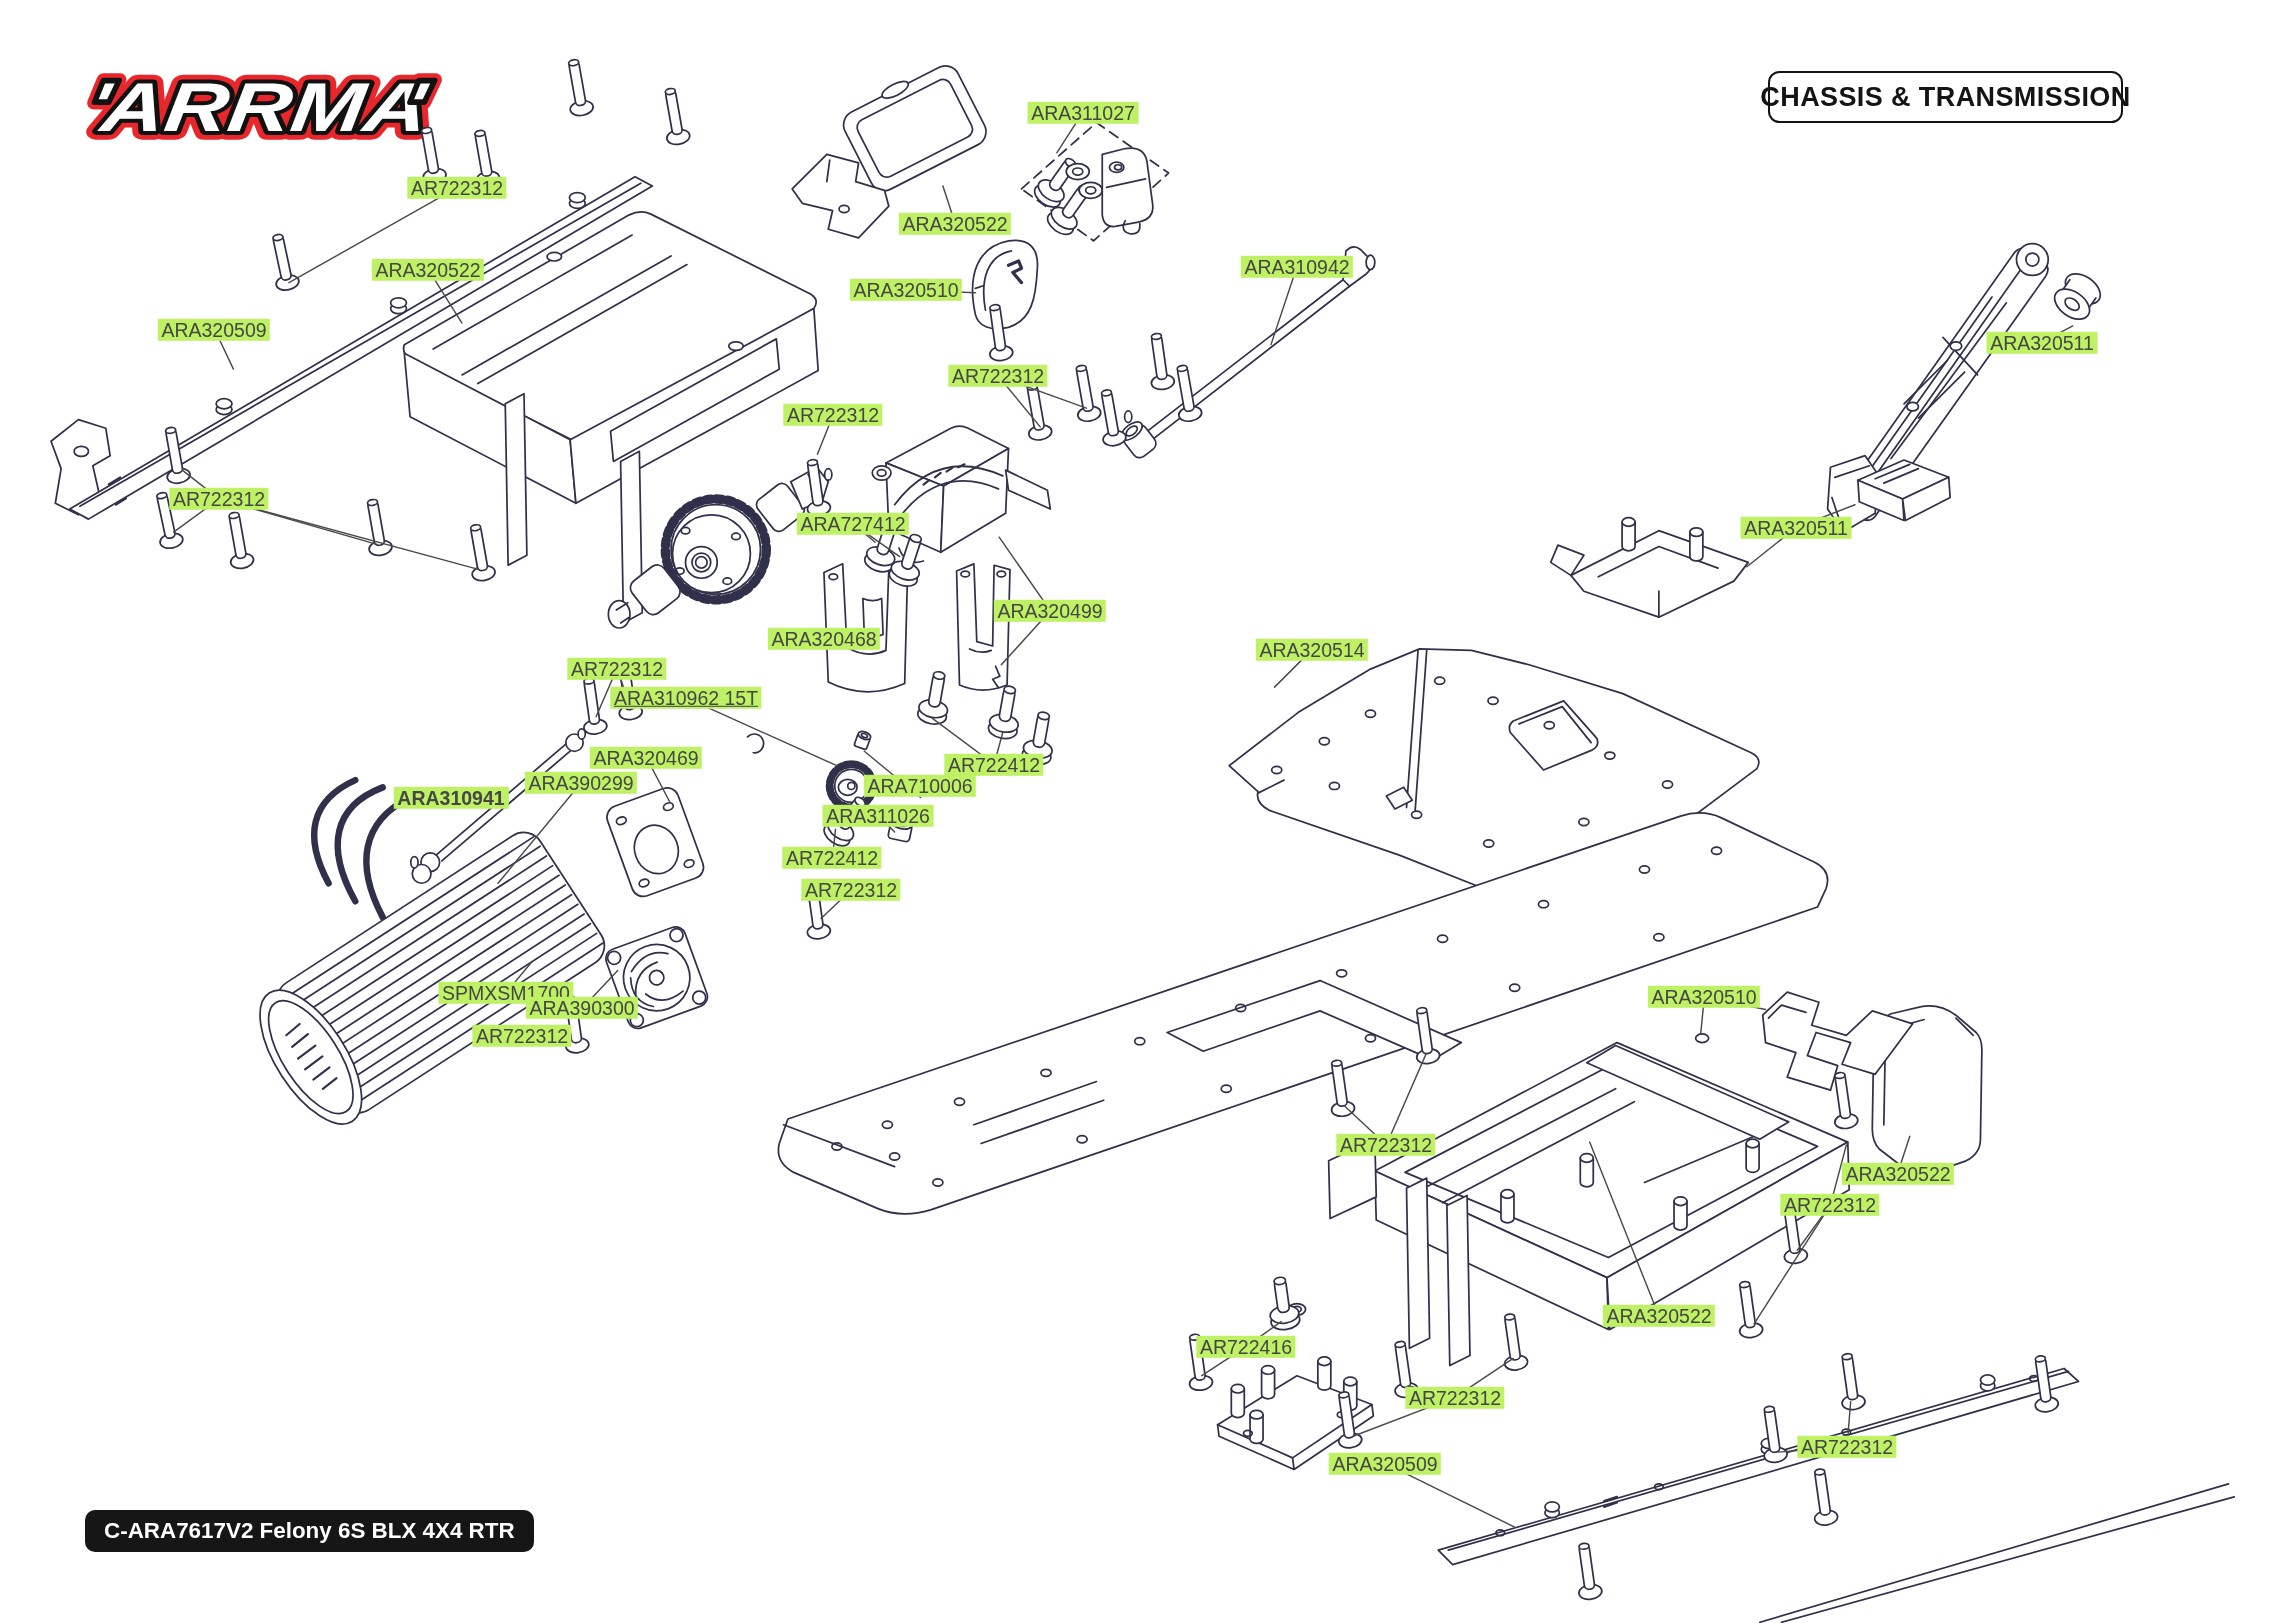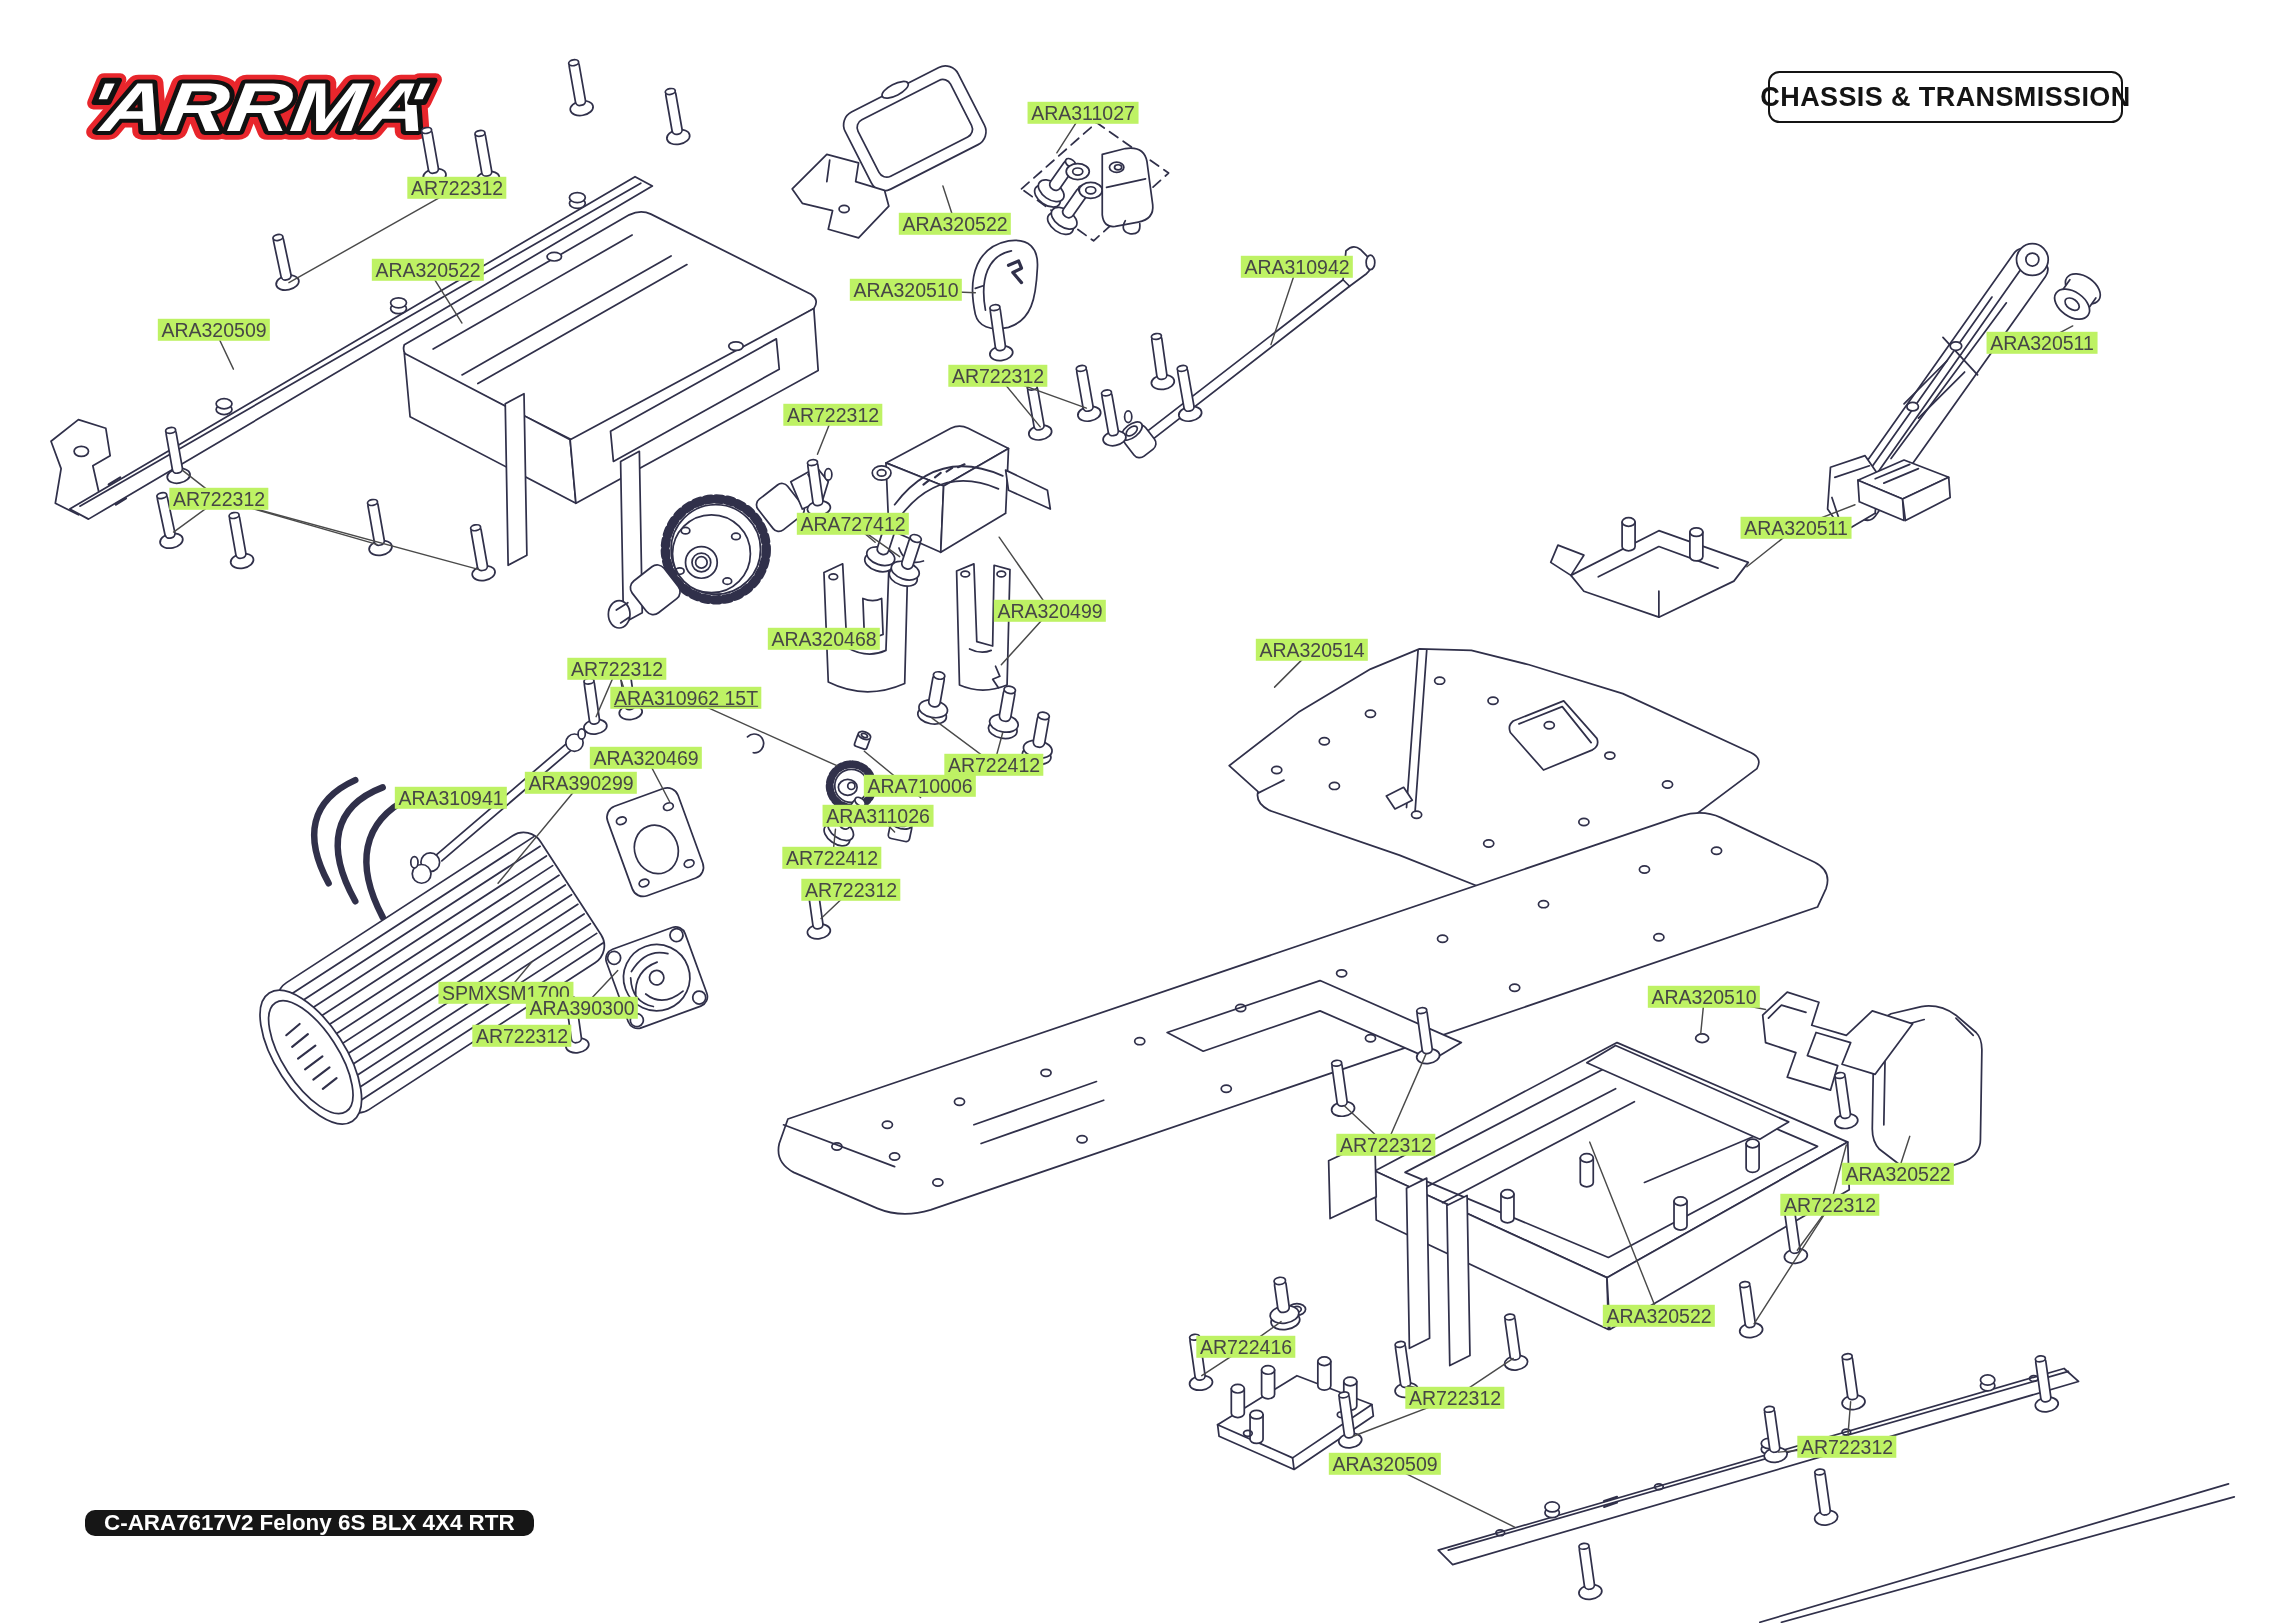--- a/index.html
+++ b/index.html
@@ -3,21 +3,21 @@
 <meta charset="utf-8">
 <style>
   html,body{margin:0;padding:0;background:#fff;}
   .stage{position:relative;width:2273px;height:1623px;background:#ffffff;overflow:hidden;
          font-family:"Liberation Sans",sans-serif;}
   
   .logo-wrap{position:absolute;left:75px;top:56px;width:389px;height:101px;}
   .title-box{position:absolute;left:1768px;top:71px;width:351px;height:48px;
              border:2.9px solid #141414;border-radius:11.5px;display:flex;align-items:center;justify-content:center;
              font-size:27px;font-weight:bold;color:#141414;letter-spacing:0.4px;white-space:nowrap;background:#fff;}
-  .footer-badge{position:absolute;left:85px;top:1510px;height:26px;padding:0 19px;background:#161616;
+  .footer-badge{position:absolute;left:85px;top:1510px;height:42px;padding:0 19px;background:#161616;
                 border-radius:10px;display:flex;align-items:center;color:#fff;font-size:22.4px;font-weight:bold;white-space:nowrap;}
   
   .part-label{position:absolute;transform:translate(-50%,-50%);font-size:19.5px;color:#464646;
               background:#bef264;padding:0 3.6px;white-space:nowrap;line-height:1.15;}
   svg.art{position:absolute;left:0;top:0;}
 </style>
 </head>
 <body>
 
 <div class="stage">
@@ -524,21 +524,21 @@
       <div class="part-label" style="left: 998px; top: 376px;">AR722312</div>
       <div class="part-label" style="left: 833px; top: 415px;">AR722312</div>
       <div class="part-label" style="left: 853px; top: 524px;">ARA727412</div>
       <div class="part-label" style="left: 1050px; top: 611px;">ARA320499</div>
       <div class="part-label" style="left: 780px; top: 639px; margin-left: 44px;">ARA320468</div>
       <div class="part-label" style="left: 1312px; top: 650px;">ARA320514</div>
       <div class="part-label" style="left: 617px; top: 669px;">AR722312</div>
       <div class="part-label" style="left: 686px; top: 698px; text-decoration: underline;">ARA310962 15T</div>
       <div class="part-label" style="left: 646px; top: 758px;">ARA320469</div>
       <div class="part-label" style="left: 581px; top: 783px;">ARA390299</div>
-      <div class="part-label" style="left: 451px; top: 798px;">ARA310941</div>
+      <div class="part-label" style="left: 451px; top: 798px; font-weight: bold;">ARA310941</div>
       <div class="part-label" style="left: 994px; top: 765px;">AR722412</div>
       <div class="part-label" style="left: 920px; top: 786px;">ARA710006</div>
       <div class="part-label" style="left: 878px; top: 816px;">ARA311026</div>
       <div class="part-label" style="left: 832px; top: 858px;">AR722412</div>
       <div class="part-label" style="left: 851px; top: 890px;">AR722312</div>
       <div class="part-label" style="left: 506px; top: 993px;">SPMXSM1700</div>
       <div class="part-label" style="left: 582px; top: 1008px;">ARA390300</div>
       <div class="part-label" style="left: 522px; top: 1036px;">AR722312</div>
       <div class="part-label" style="left: 1704px; top: 997px;">ARA320510</div>
       <div class="part-label" style="left: 1386px; top: 1145px;">AR722312</div>

